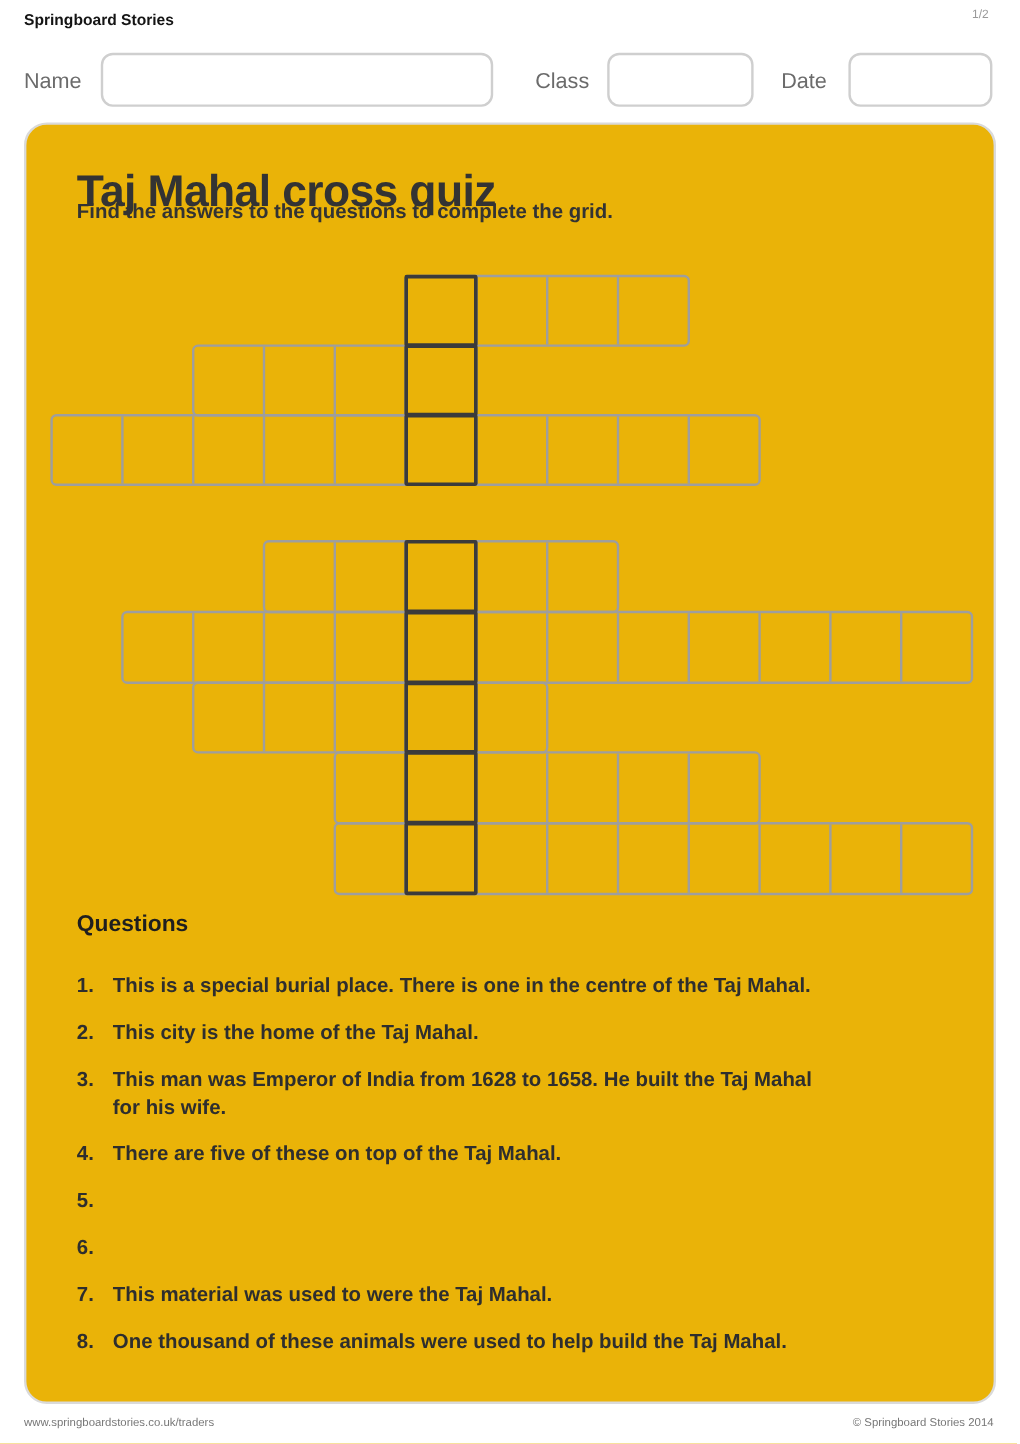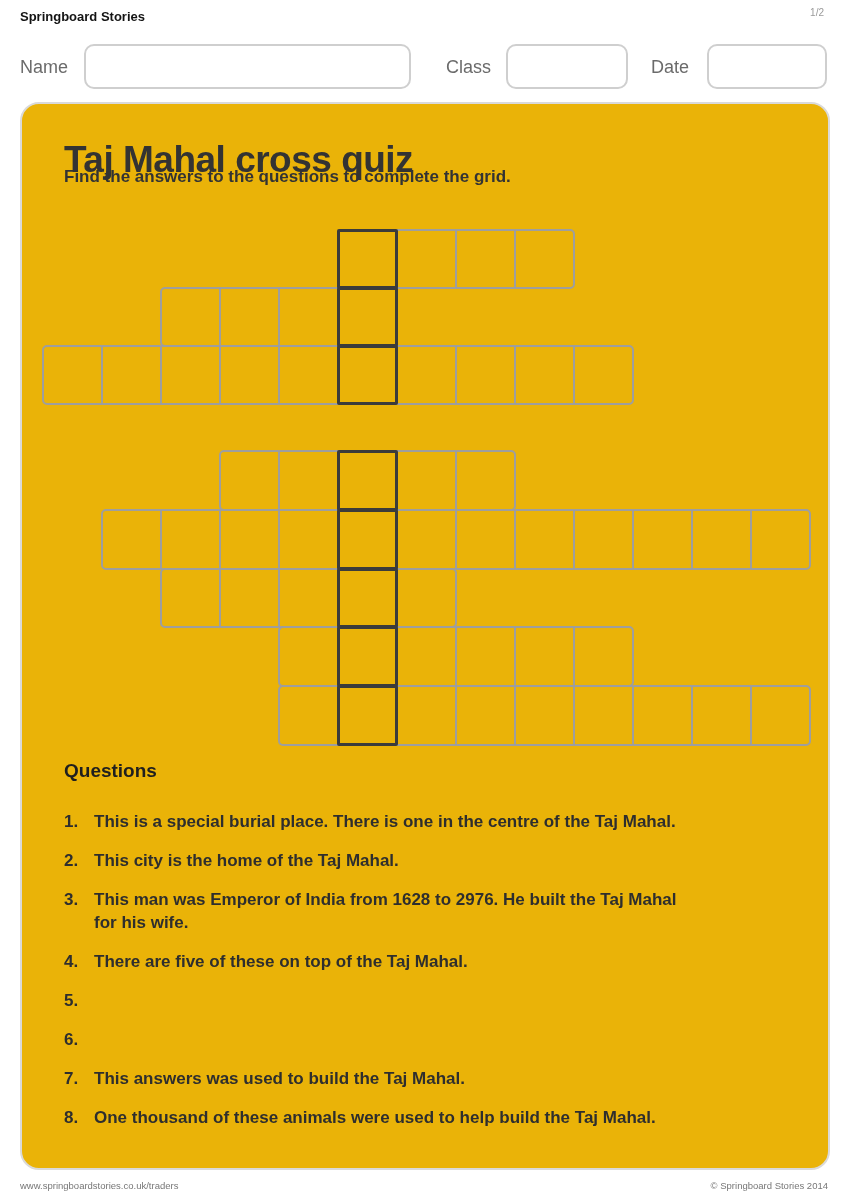--- a/index.html
+++ b/index.html
@@ -156,36 +156,36 @@
         <li class="q-item">
           <span class="q-num">1.</span>
           <span class="q-text">This is a special burial place. There is one in the centre of the Taj Mahal.</span>
         </li>
         <li class="q-item">
           <span class="q-num">2.</span>
           <span class="q-text">This city is the home of the Taj Mahal.</span>
         </li>
         <li class="q-item">
           <span class="q-num">3.</span>
-          <span class="q-text">This man was Emperor of India from 1628 to 2976. He built the Taj Mahal
+          <span class="q-text">This man was Emperor of India from 1628 to 1658. He built the Taj Mahal
 for his wife.</span>
         </li>
         <li class="q-item">
           <span class="q-num">4.</span>
           <span class="q-text">There are five of these on top of the Taj Mahal.</span>
         </li>
         <li class="q-item">
           <span class="q-num">5.</span>
         </li>
         <li class="q-item">
           <span class="q-num">6.</span>
         </li>
         <li class="q-item">
           <span class="q-num">7.</span>
-          <span class="q-text">This answers was used to build the Taj Mahal.</span>
+          <span class="q-text">This material was used to were the Taj Mahal.</span>
         </li>
         <li class="q-item">
           <span class="q-num">8.</span>
           <span class="q-text">One thousand of these animals were used to help build the Taj Mahal.</span>
         </li>
       </ol>
   </div>
 </div>
 
 <span class="abs footer-left">www.springboardstories.co.uk/traders</span>

